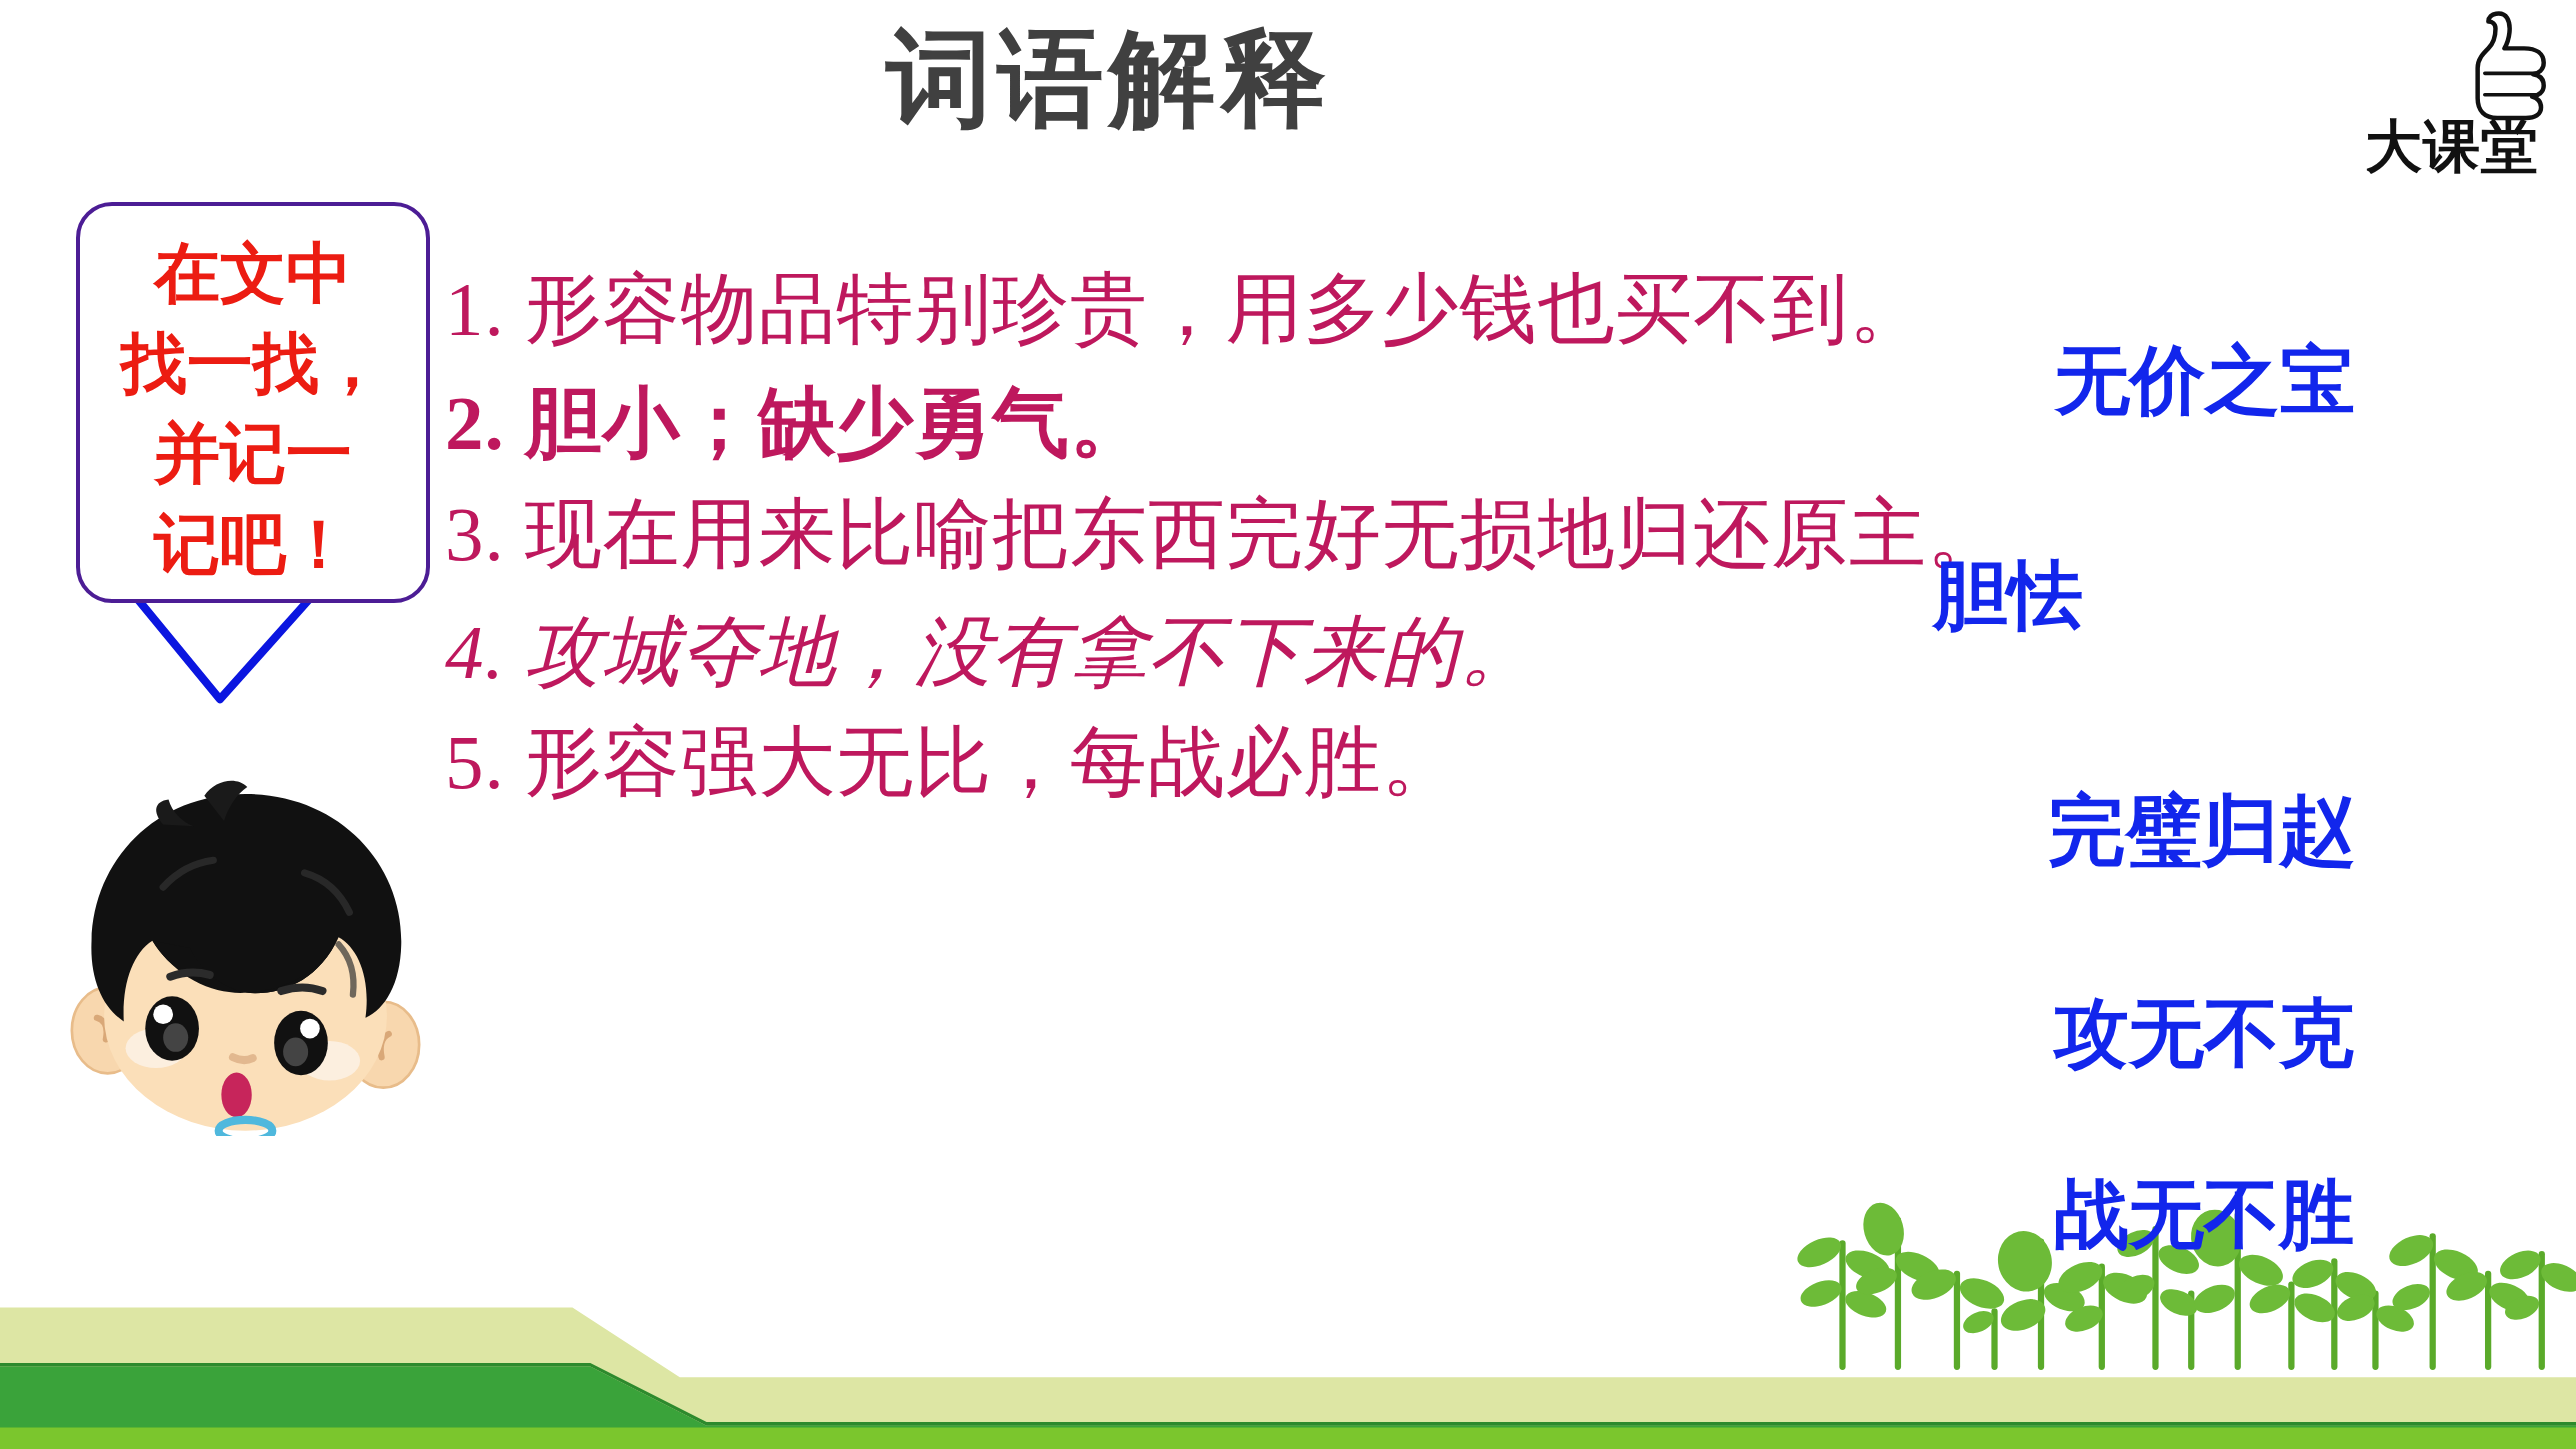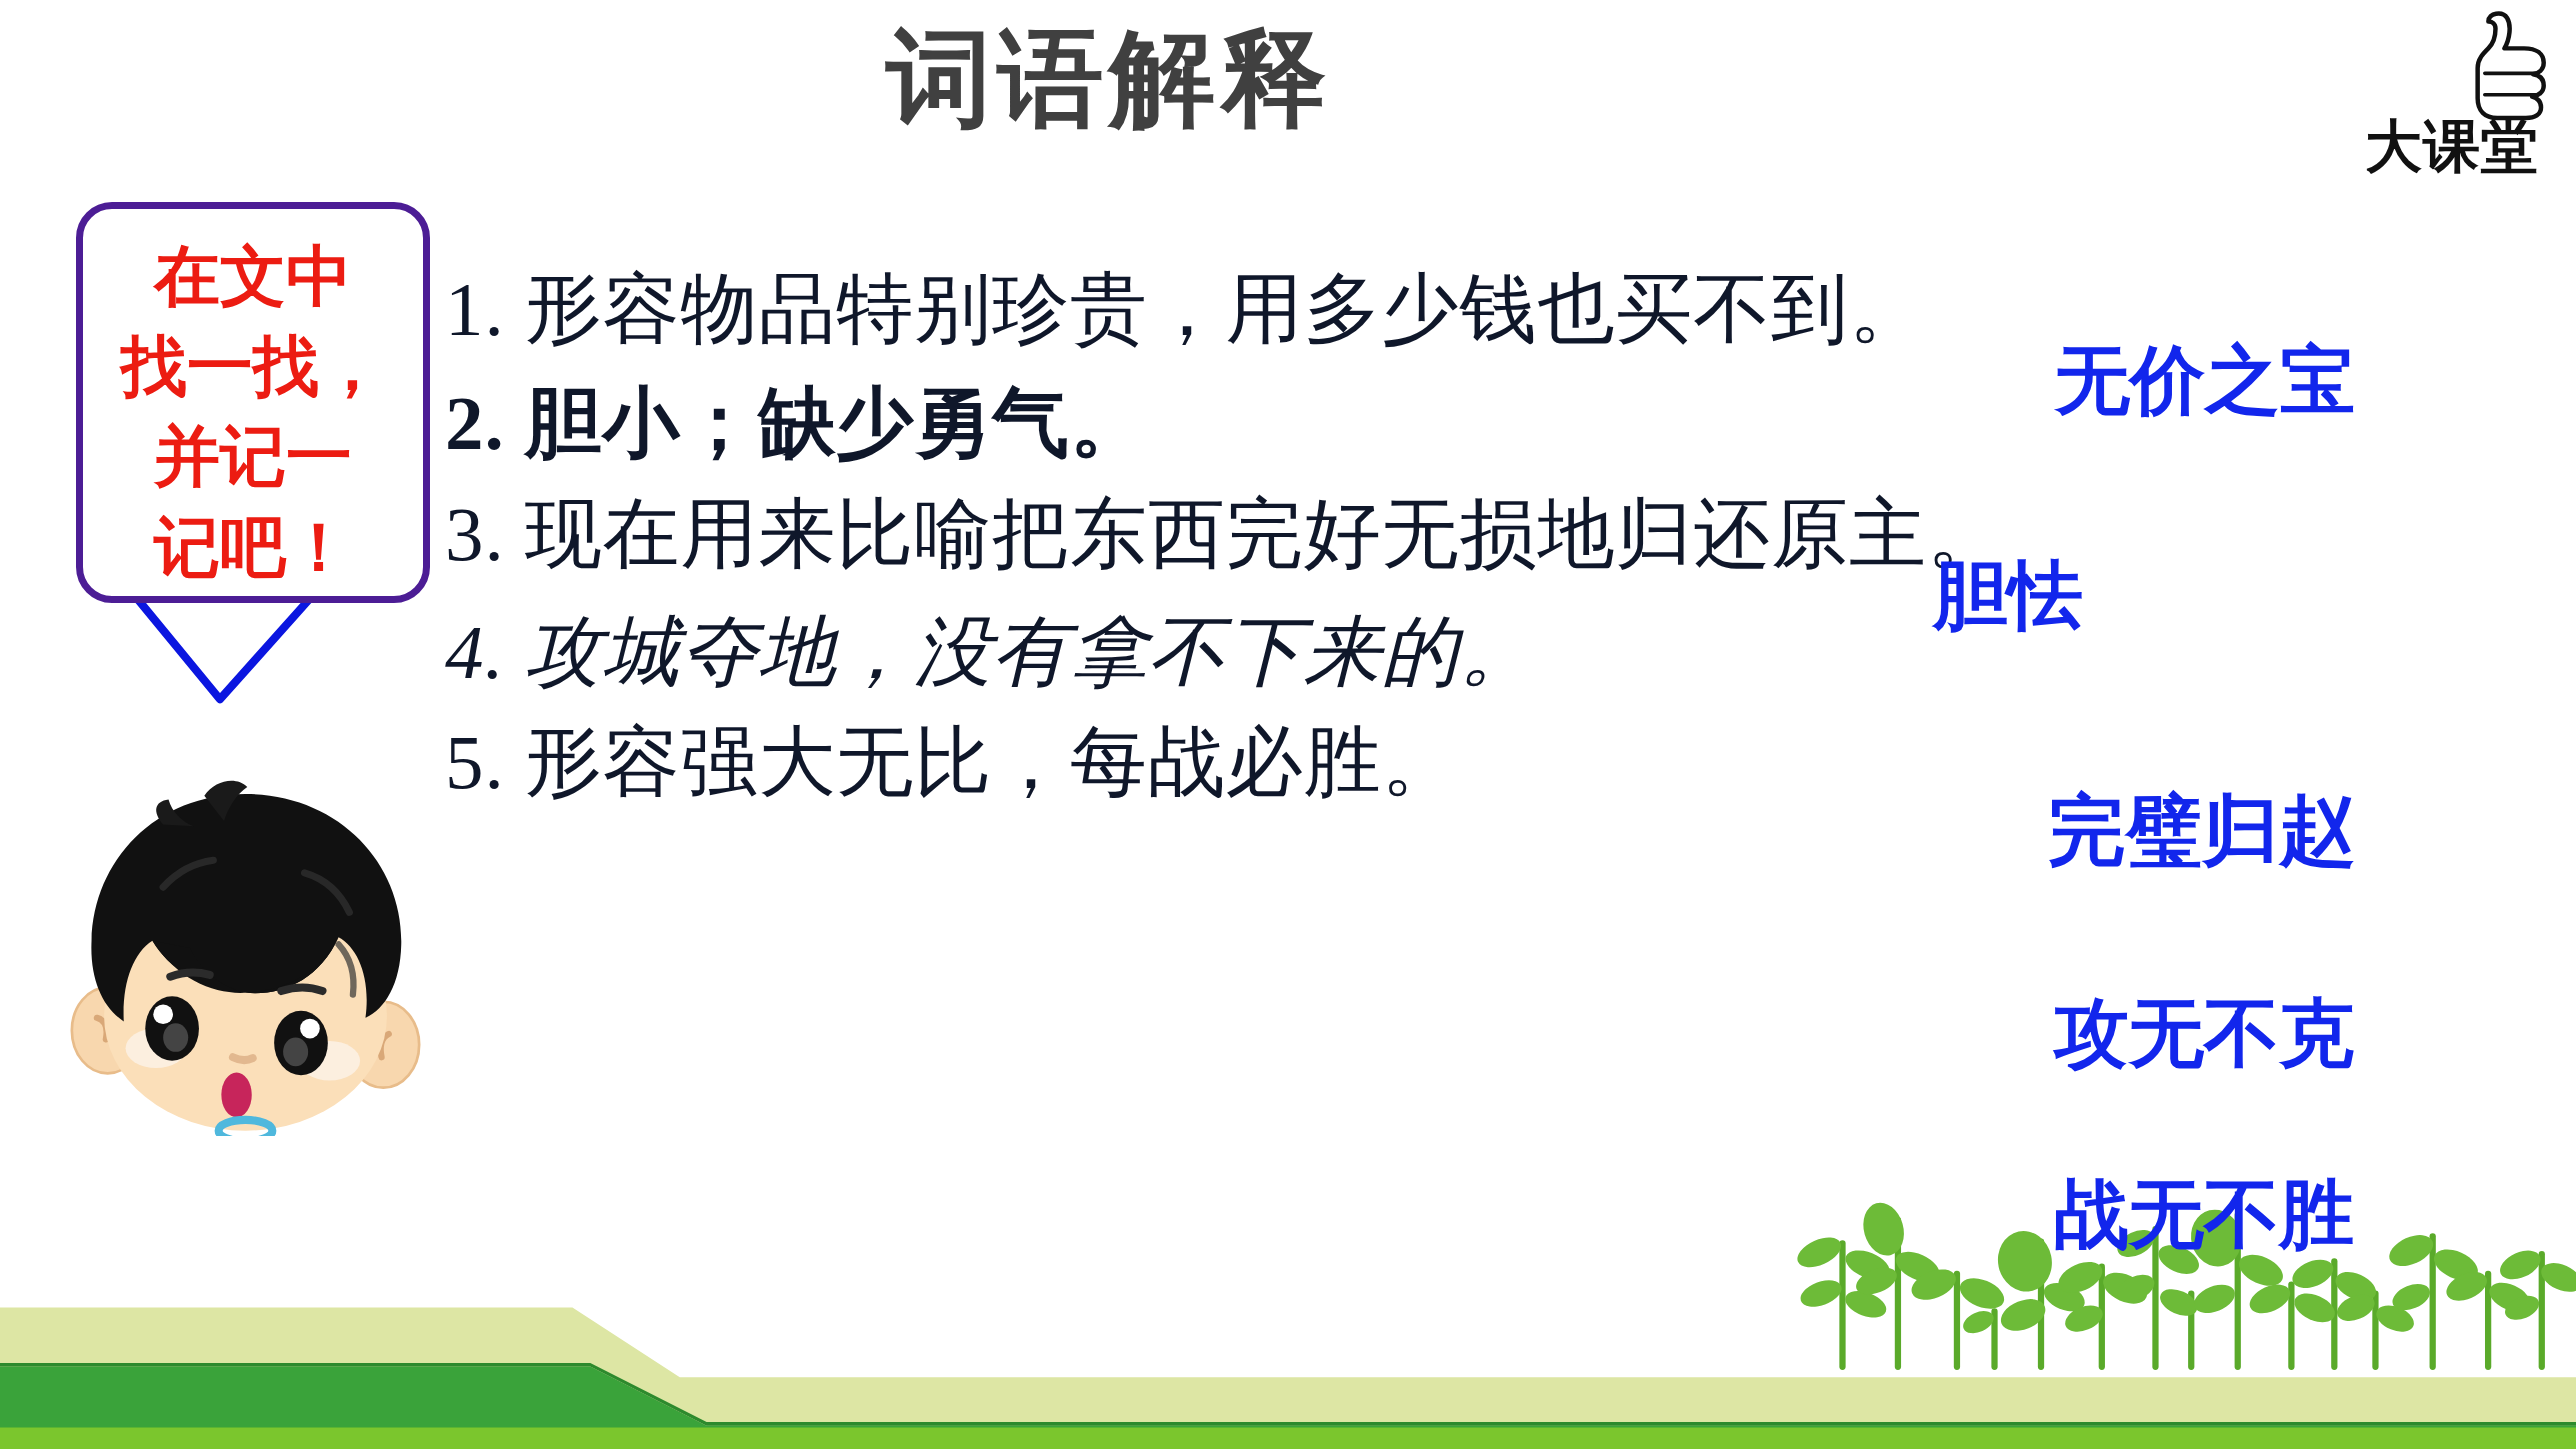--- a/index.html
+++ b/index.html
@@ -71,21 +71,21 @@
   }
 
   
   #bubble {
     position: absolute;
     left: 76px;
     top: 202px;
     width: 354px;
     height: 401px;
     box-sizing: border-box;
-    border: 7px solid #4c1d95;
+    border: 4px solid #4c1d95;
     border-radius: 36px;
     background: #ffffff;
     z-index: 5;
   }
   #bubble-text {
     position: absolute;
     left: 0;
     top: 21.5px;
     width: 100%;
     text-align: center;
@@ -118,21 +118,21 @@
 
   
   #defs {
     position: absolute;
     left: 445px;
     top: 258px;
     width: 1574px;
     font-family: "Liberation Serif", "DejaVu Serif", serif;
     font-size: 77px;
     font-weight: 500;
-    color: #0f172a;
+    color: #be185d;
     line-height: 1.34;
   }
   #defs .def-item {
     margin: 0 0 7.2px 0;
     white-space: normal;
     letter-spacing: 0.9px;
   }
   #defs .def-item:nth-child(2) { margin-top: 11px; font-weight: bold; }
   #defs .def-item:nth-child(4) { margin-top: 15px; font-style: italic; }
   #defs .def-item:nth-child(5) { margin-top: 1.8px; }

